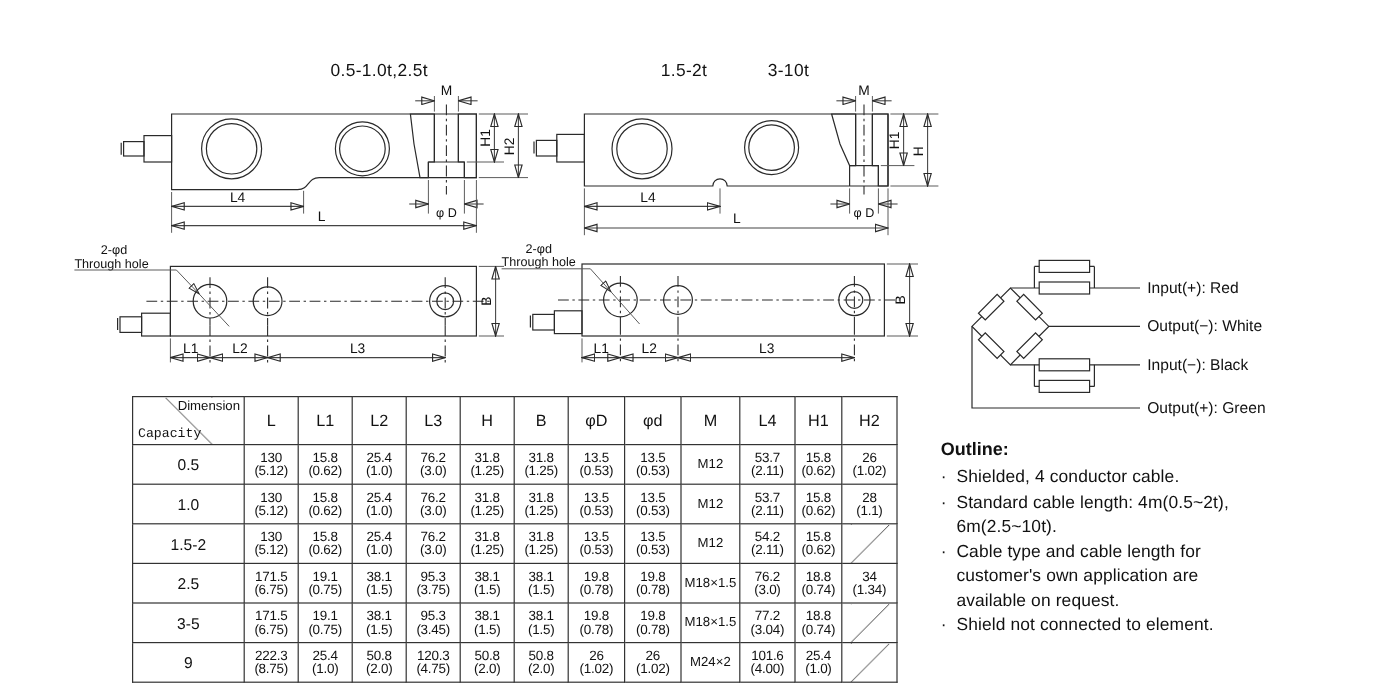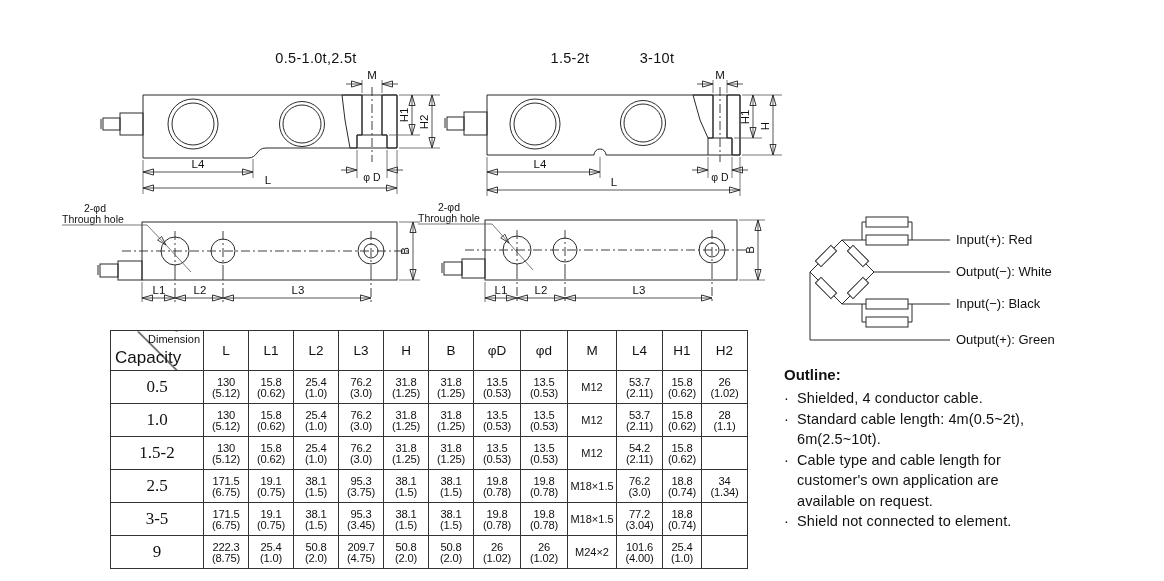--- a/index.html
+++ b/index.html
@@ -17,28 +17,28 @@
   svg .small{font-size:10.5px;}
   svg .wbox{fill:#fff;}
   #title{position:absolute;left:64px;top:12px;font-size:17.5px;font-weight:bold;letter-spacing:0.2px;}
   
   #dimtable{position:absolute;left:110px;top:330px;border-collapse:collapse;table-layout:fixed;
             border:1.6px solid #222;}
   #dimtable th,#dimtable td{border:1px solid #333;padding:0;text-align:center;vertical-align:middle;
             font-weight:normal;overflow:hidden;}
   #dimtable thead th{height:39px;font-size:13.5px;}
   #dimtable td{height:32px;}
-  #dimtable td.cap{font-size:17px;font-family:Liberation Serif, serif;}
+  #dimtable td.cap{font-size:13px;}
   #dimtable .v{font-size:11.2px;line-height:11px;margin-top:1px;letter-spacing:-0.2px;}
   #dimtable .s{font-size:11.2px;line-height:11px;letter-spacing:-0.2px;}
   #dimtable .m{font-size:11px;line-height:30px;}
   #dimtable td.diag{background:linear-gradient(135deg,transparent 49.4%,#444 49.4%,#444 50.6%,transparent 50.6%);}
   #corner{position:relative;background:linear-gradient(45deg,transparent 49.5%,#444 49.5%,#444 50.5%,transparent 50.5%);}
   #corner .c-top{position:absolute;top:2px;right:3px;font-size:11px;text-align:right;}
-  #corner .c-bot{position:absolute;bottom:2px;left:4px;font-size:17px;}
+  #corner .c-bot{position:absolute;bottom:2px;left:4px;font-size:11px;font-family:Liberation Mono, monospace;}
   
   #wiring{position:absolute;left:784px;top:366px;width:378px;}
   #wiring h3{margin:0 0 5px 0;font-size:15px;font-weight:bold;}
   #wiring ul{list-style:none;margin:0;padding:0;}
   #wiring li{display:flex;font-size:14.5px;line-height:20.5px;}
   #wiring li .b{width:13px;flex:none;text-align:left;}
   #wiring li .t{white-space:pre-line;letter-spacing:0.1px;}
 </style>
 </head>
 <body>
@@ -545,21 +545,21 @@
           </td>
           <td>
             <div class="v">25.4</div>
             <div class="s">(1.0)</div>
           </td>
           <td>
             <div class="v">50.8</div>
             <div class="s">(2.0)</div>
           </td>
           <td>
-            <div class="v">209.7</div>
+            <div class="v">120.3</div>
             <div class="s">(4.75)</div>
           </td>
           <td>
             <div class="v">50.8</div>
             <div class="s">(2.0)</div>
           </td>
           <td>
             <div class="v">50.8</div>
             <div class="s">(2.0)</div>
           </td>

